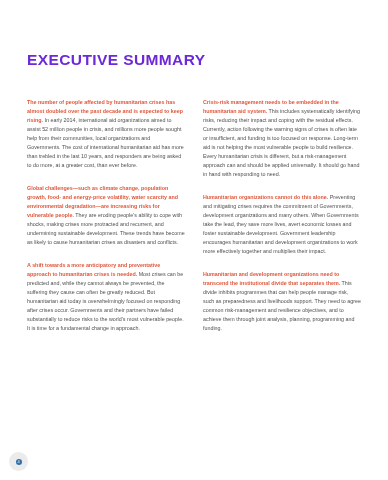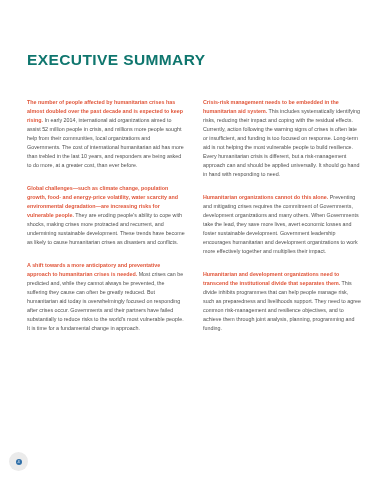--- a/index.html
+++ b/index.html
@@ -24,21 +24,21 @@
     background: #ffffff;
   }
 
   .page-title {
     position: absolute;
     left: 27px;
     top: 51px;
     font-size: 15.5px;
     font-weight: bold;
     letter-spacing: 0.4px;
-    color: #0f766e;
+    color: #6d28d9;
     font-family: "Liberation Sans", sans-serif;
     white-space: nowrap;
   }
 
   .columns {
     position: absolute;
     left: 27px;
     top: 98px;
     width: 334px;
     display: flex;

